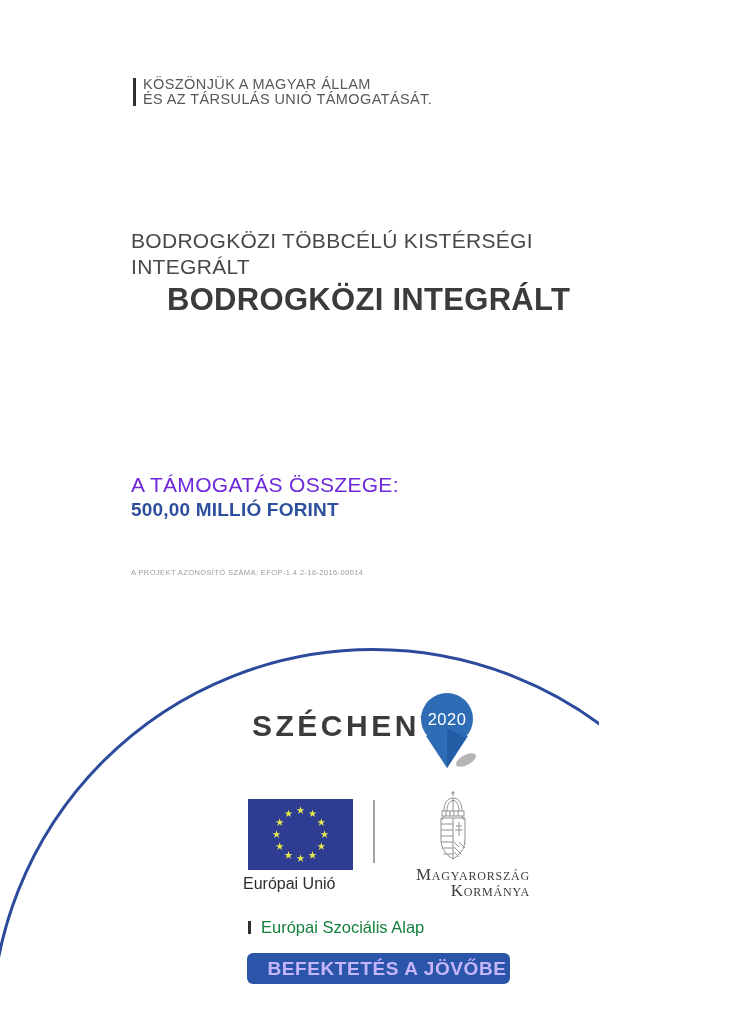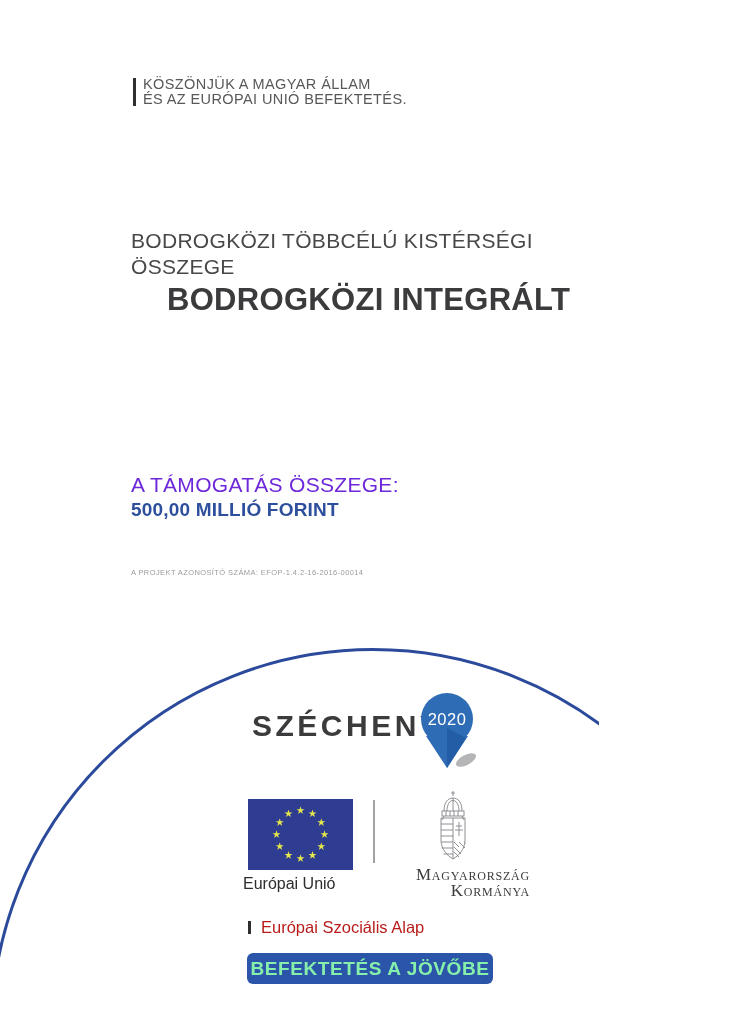--- a/index.html
+++ b/index.html
@@ -37,41 +37,41 @@
   .eu-flag{position:absolute;left:248px;top:799px;width:105px;height:71px;}
   .eu-label{position:absolute;left:243px;top:875px;font-size:16px;color:#2d2d2f;}
   .logo-divider{position:absolute;left:373px;top:800px;width:2px;height:63px;background:#a2a2a4;}
   .gov-arms{position:absolute;left:433px;top:790px;width:40px;height:77px;}
   .gov-text{position:absolute;left:380px;top:867px;width:150px;text-align:right;
     font-family:"Liberation Serif",serif;font-variant:small-caps;color:#3c3c3e;
     font-size:17px;line-height:15.5px;letter-spacing:0.8px;}
   .gov-text span{display:block;}
   
   .esf-bar{position:absolute;left:248px;top:921px;width:3px;height:13px;background:#2f2f31;}
-  .esf-label{position:absolute;left:261px;top:918px;font-size:16.5px;color:#b91c1c;}
+  .esf-label{position:absolute;left:261px;top:918px;font-size:16.5px;color:#15803d;}
   .slogan-btn{position:absolute;left:247px;top:953px;width:246px;height:31px;
     background:#2b55a8;border-radius:6px;border:none;
     display:flex;align-items:center;justify-content:center;
-    color:#86efac;font-weight:bold;font-size:19px;letter-spacing:0.6px;
-    font-family:"Liberation Sans",sans-serif;}
+    color:#c4b5fd;font-weight:bold;font-size:19px;letter-spacing:0.6px;
+    font-family:"Liberation Sans",sans-serif;padding-left:17px;}
 </style>
 </head>
 <body>
 
 <div id="poster">
 
   <div class="ack-bar"></div>
   <div class="ack-text">
     <span>KÖSZÖNJÜK A MAGYAR ÁLLAM</span>
-    <span>ÉS AZ EURÓPAI UNIÓ BEFEKTETÉS.</span>
+    <span>ÉS AZ TÁRSULÁS UNIÓ TÁMOGATÁSÁT.</span>
   </div>
 
   <div class="beneficiary">
     <span>BODROGKÖZI TÖBBCÉLÚ KISTÉRSÉGI</span>
-    <span>ÖSSZEGE</span>
+    <span>INTEGRÁLT</span>
   </div>
   <div class="proj-title">
     <span>BODROGKÖZI INTEGRÁLT</span>
   </div>
 
   <div class="grant-label">A TÁMOGATÁS ÖSSZEGE:</div>
   <div class="grant-amount">500,00 MILLIÓ FORINT</div>
 
   <div class="proj-id">A PROJEKT AZONOSÍTÓ SZÁMA: EFOP-1.4.2-16-2016-00014</div>
 

